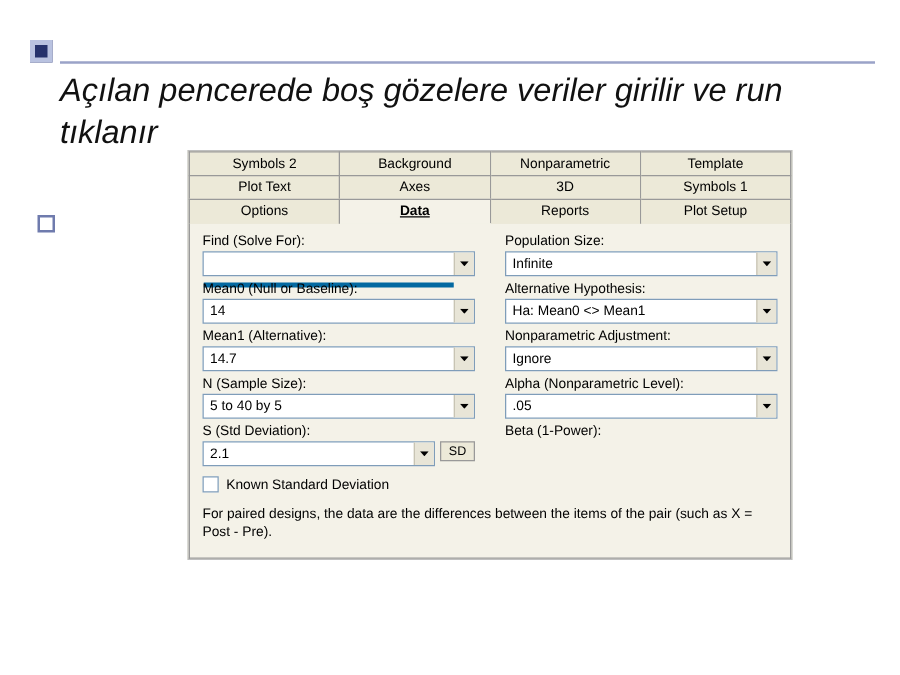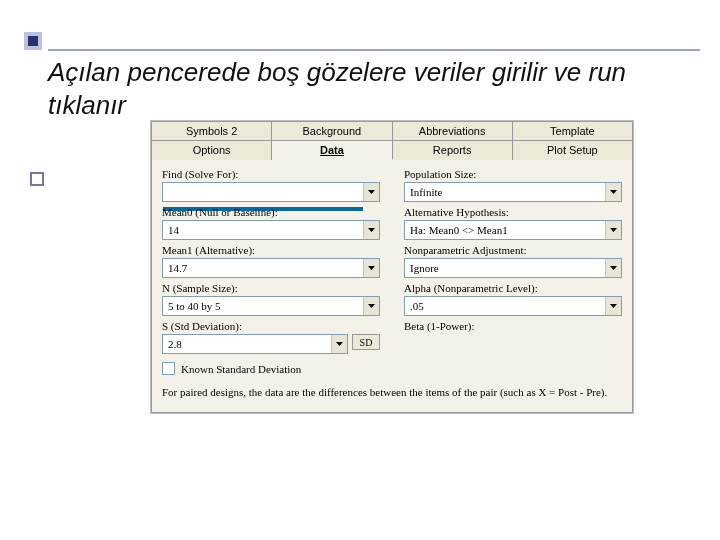--- a/index.html
+++ b/index.html
@@ -81,21 +81,20 @@
     background: #f4f2e8;
     font-weight: bold;
     text-decoration: underline;
     border-bottom: 1px solid #f4f2e8;
   }
   .form-area {
     background: #f4f2e8;
     border: 1px solid #999;
     border-top: none;
     padding: 8px 10px 12px 10px;
-    font-family: Liberation Serif, serif;
   }
   .grid2 {
     display: grid;
     grid-template-columns: 1fr 1fr;
     column-gap: 24px;
     row-gap: 4px;
   }
   .fld label {
     display: block;
     font-size: 11px;
@@ -170,22 +169,30 @@
   <h1 class="slide-title">Açılan pencerede boş gözelere veriler girilir ve run tıklanır</h1>
   <div class="bullet-sq"></div>
 </div>
 
 <div class="panel">
 
   <div class="tabstrip">
     <div class="tabrow">
       <div class="tab">Symbols 2</div>
       <div class="tab">Background</div>
-      <div class="tab">Abbreviations</div>
+      <div class="tab">Nonparametric</div>
       <div class="tab">Template</div>
+    </div>
+  </div>
+  <div class="tabstrip">
+    <div class="tabrow">
+      <div class="tab">Plot Text</div>
+      <div class="tab">Axes</div>
+      <div class="tab">3D</div>
+      <div class="tab">Symbols 1</div>
     </div>
   </div>
   <div class="tabstrip">
     <div class="tabrow">
       <div class="tab">Options</div>
       <div class="tab sel">Data</div>
       <div class="tab">Reports</div>
       <div class="tab">Plot Setup</div>
     </div>
   </div>
@@ -286,21 +293,21 @@
                 <path d="M0 0 L7 0 L3.5 4 Z" fill="#000"></path>
               </svg>
             </div>
         </div>
       </div>
 
       <div class="fld">
         <label>S (Std Deviation):</label>
         <div class="sd-row">
           <div class="combo">
-            <div class="val">2.8</div>
+            <div class="val">2.1</div>
             <div class="dd">
                 <svg width="7" height="4">
                   <path d="M0 0 L7 0 L3.5 4 Z" fill="#000"></path>
                 </svg>
               </div>
           </div>
           <div class="sd-btn">SD</div>
         </div>
       </div>
 

